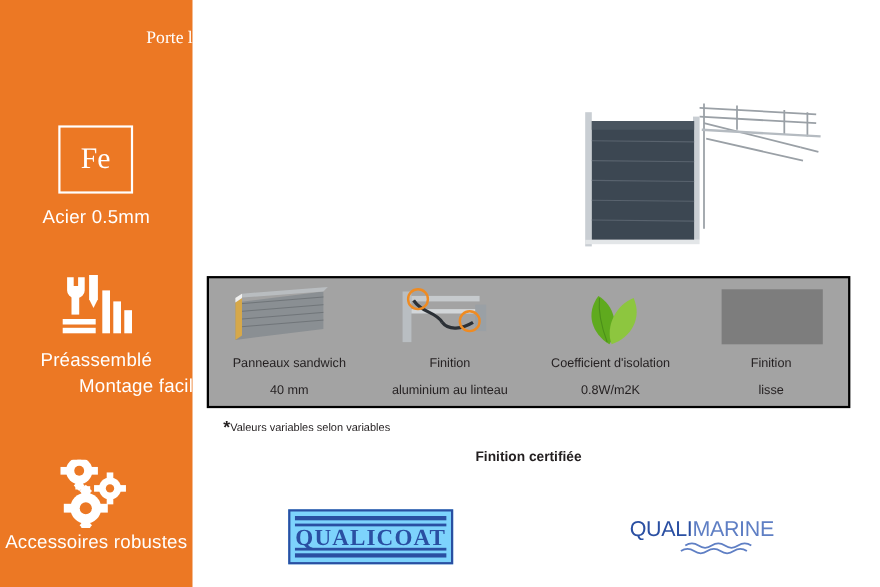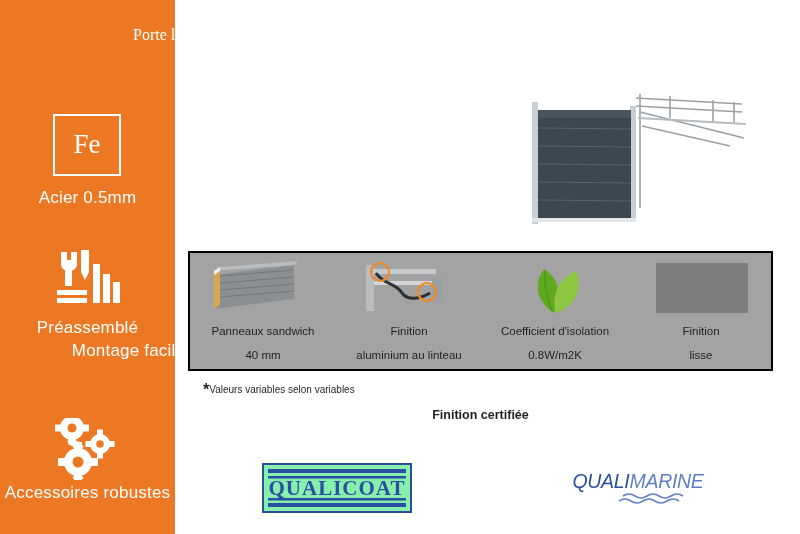--- a/index.html
+++ b/index.html
@@ -169,21 +169,21 @@
 
   
   #qualicoat {
     position: absolute;
     left: 262px;
     top: 463px;
     width: 150px;
     height: 50px;
     border: 2px solid #2a4fa2;
     box-sizing: border-box;
-    background: #86efac;
+    background: #7dd3fc;
   }
   #qualicoat-text {
     position: absolute;
     left: 0;
     top: 0;
     width: 146px;
     height: 46px;
     line-height: 46px;
     text-align: center;
     font-family: "Liberation Serif", serif;
@@ -210,21 +210,20 @@
     position: absolute;
     left: 0;
     top: 0;
     width: 150px;
     text-align: center;
     font-family: "Liberation Sans", sans-serif;
     font-size: 19.5px;
     letter-spacing: -0.3px;
     color: #2a4fa2;
     white-space: nowrap;
-    font-style: italic;
   }
   #qm-text .light { color: #2a4fa2; }
   #qm-text .pale { color: #5f7fc4; }
 </style>
 </head>
 <body>
 
 <div id="page">
 
   <div id="sidebar"></div>

